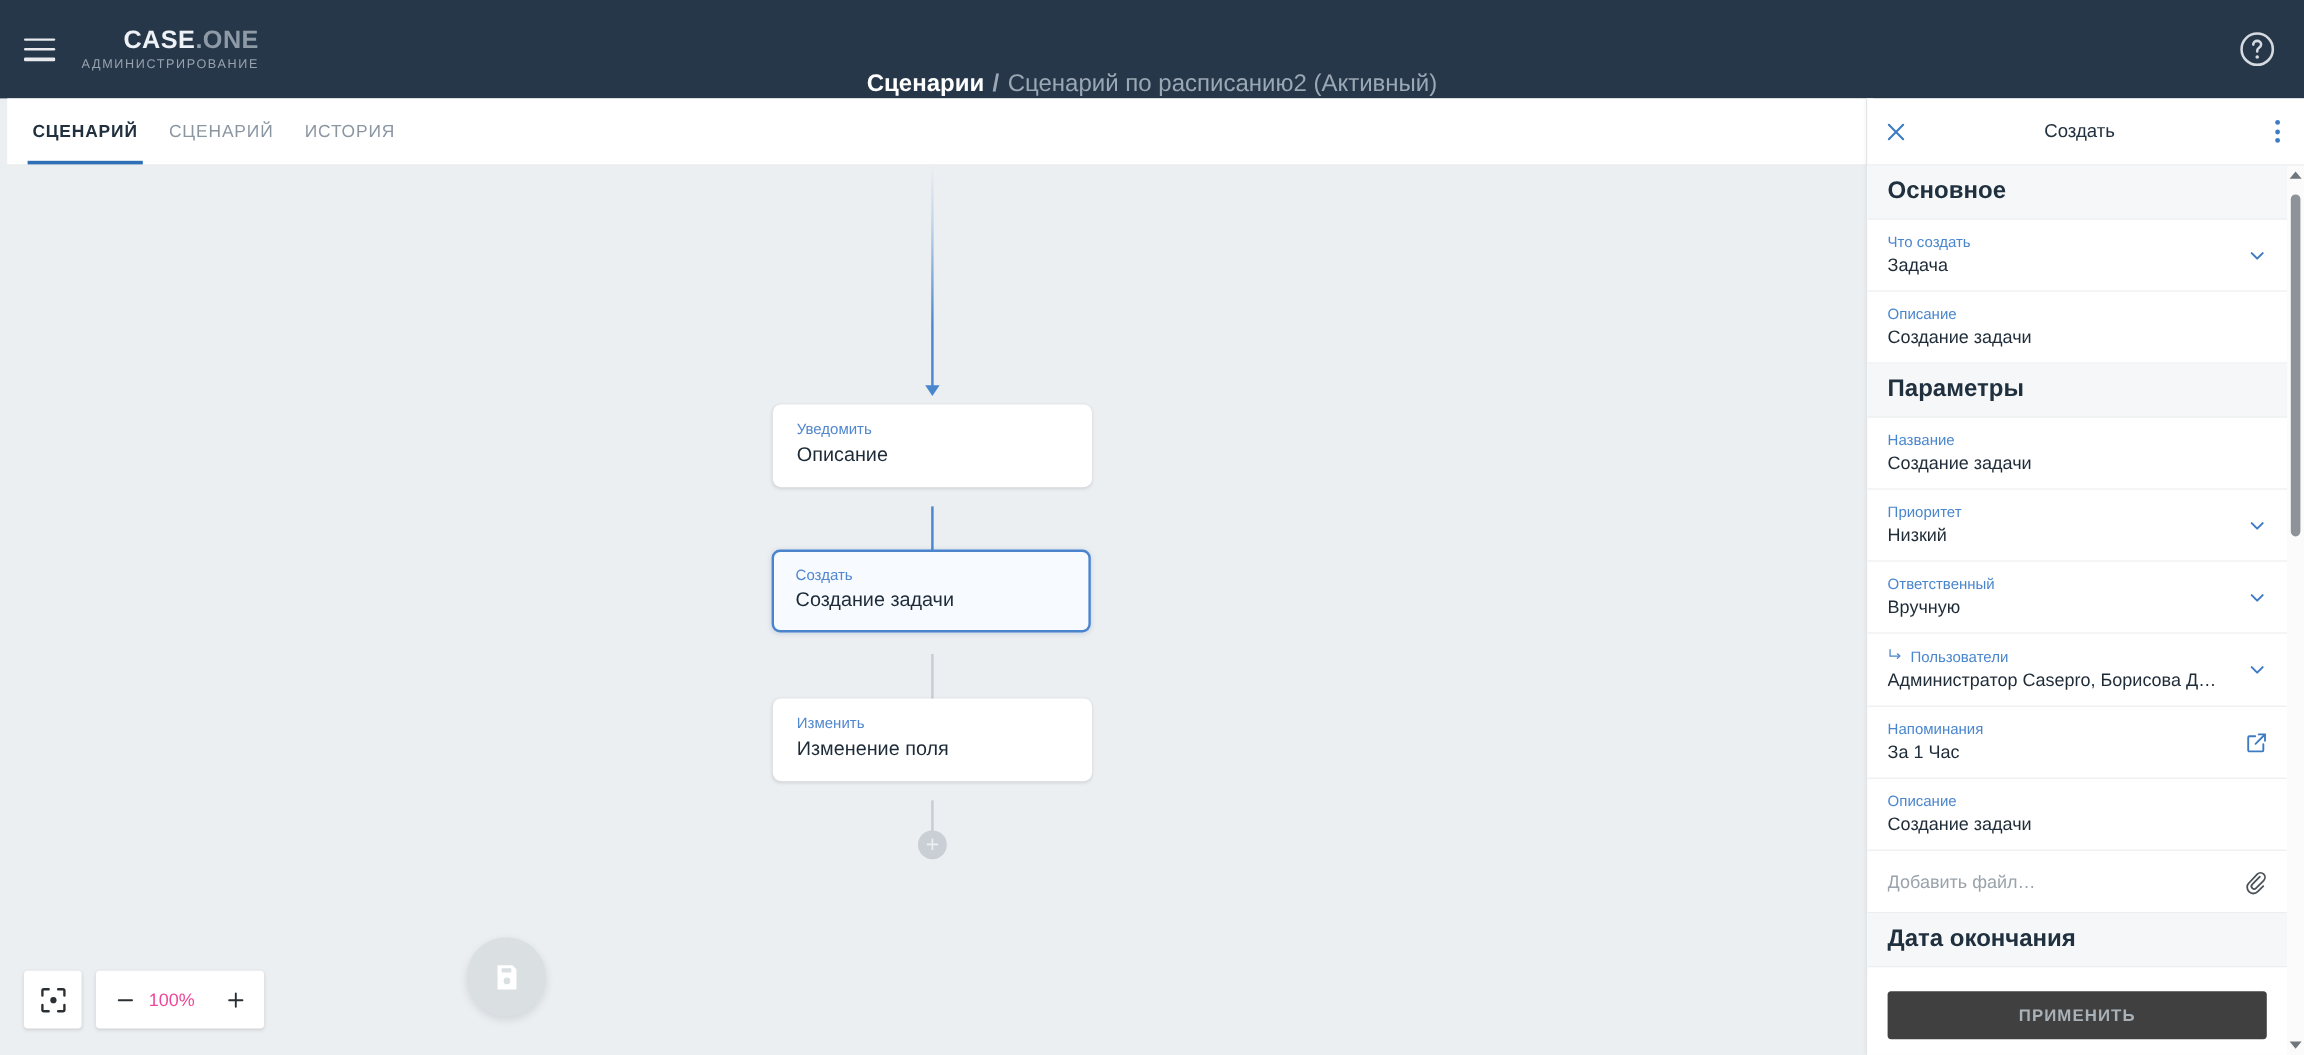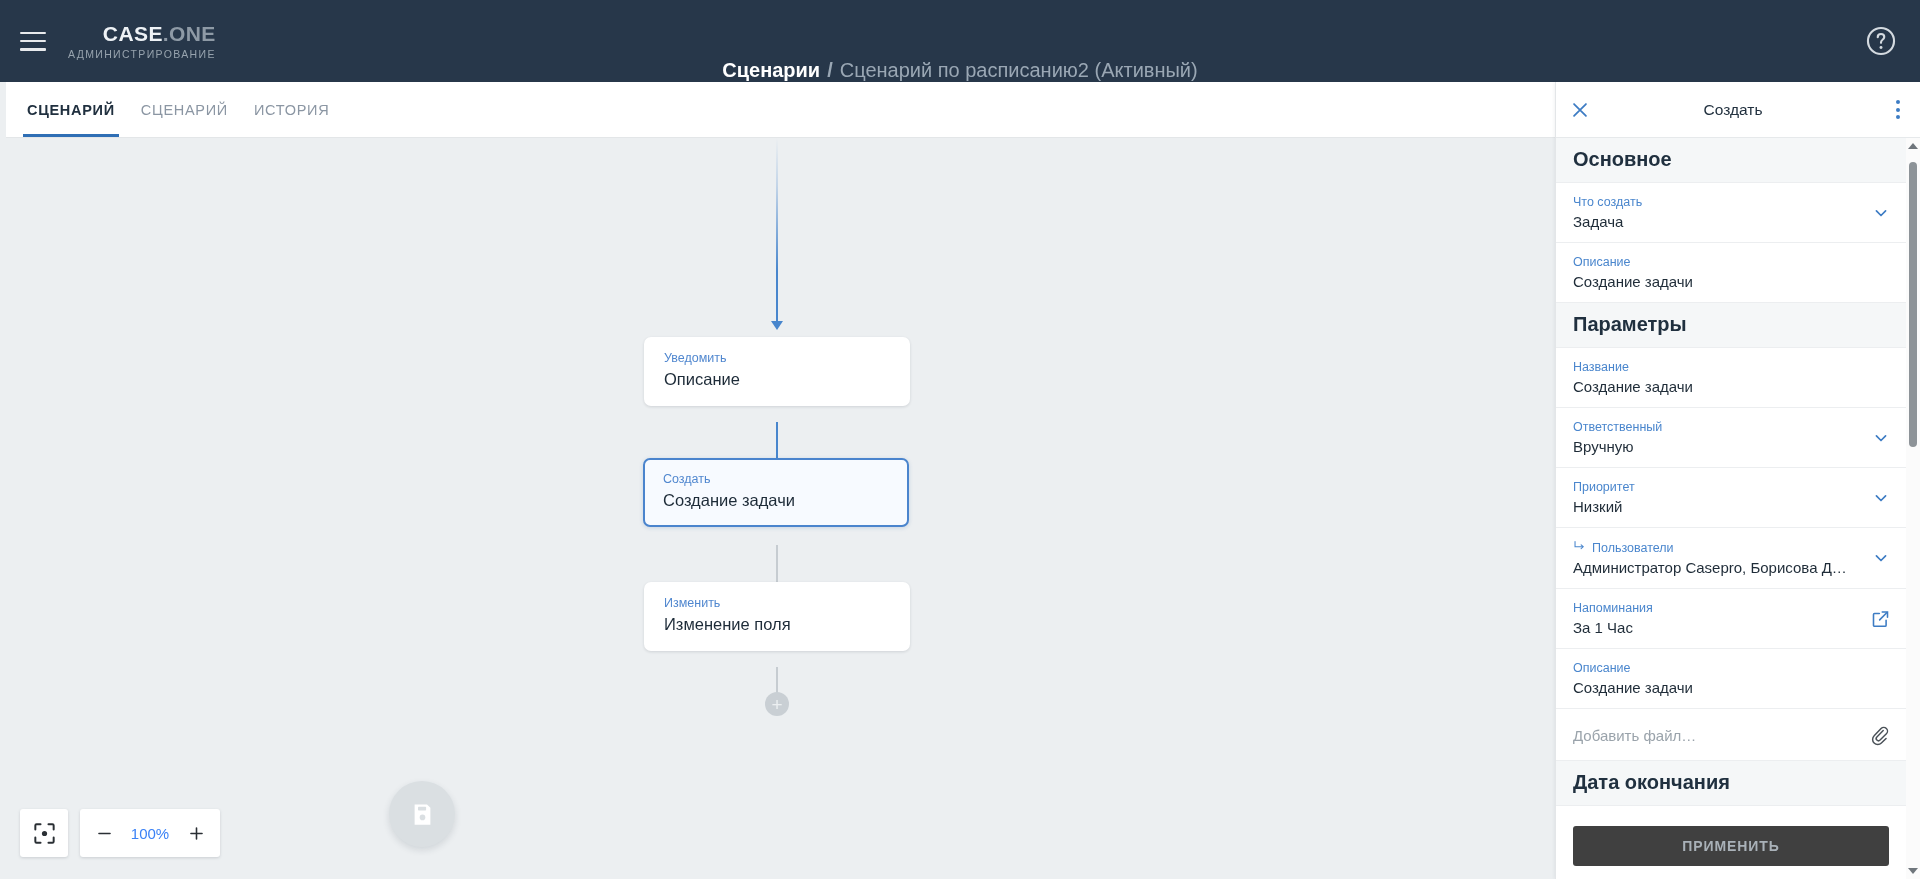--- a/index.html
+++ b/index.html
@@ -118,21 +118,21 @@
     box-shadow: 0 1px 3px rgba(33,45,60,.17);
     display: flex; align-items: center;
   }
   .fit-box { width: 48px; justify-content: center; cursor: pointer; }
   .steps { padding: 0 6px; gap: 2px; }
   .zbtn {
     width: 36px; height: 46px; display: flex; align-items: center; justify-content: center;
     cursor: pointer; color: #2a2f34;
   }
   .zlevel {
-    min-width: 52px; text-align: center; font-size: 15px; color: #3b82f6;
+    min-width: 52px; text-align: left; font-size: 15px; color: #ec4899;
     cursor: pointer;
   }
 
   
   .fab {
     position: absolute; right: 1555px; bottom: 32px;
     transform: translateX(90px);
     width: 66px; height: 66px; border-radius: 50%;
     background: #dadfe2;
     box-shadow: 0 3px 7px rgba(33,45,60,.13);
@@ -372,32 +372,32 @@
       </div>
 
       <div class="sect-head">Параметры</div>
 
       <div class="field">
         <div class="f-label">Название</div>
         <div class="f-value">Создание задачи</div>
       </div>
 
       <div class="field">
+        <div class="f-label">Приоритет</div>
+        <div class="f-value">Низкий</div>
+        <div class="f-adorn">
+          <svg width="20" height="20" viewBox="0 0 24 24" aria-hidden="true">
+            <path d="M6.5 9.5L12 15l5.5-5.5" stroke="#3d7cc4" stroke-width="2" fill="none" stroke-linecap="round" stroke-linejoin="round"></path>
+          </svg>
+        </div>
+      </div>
+
+      <div class="field">
         <div class="f-label">Ответственный</div>
         <div class="f-value">Вручную</div>
-        <div class="f-adorn">
-          <svg width="20" height="20" viewBox="0 0 24 24" aria-hidden="true">
-            <path d="M6.5 9.5L12 15l5.5-5.5" stroke="#3d7cc4" stroke-width="2" fill="none" stroke-linecap="round" stroke-linejoin="round"></path>
-          </svg>
-        </div>
-      </div>
-
-      <div class="field">
-        <div class="f-label">Приоритет</div>
-        <div class="f-value">Низкий</div>
         <div class="f-adorn">
           <svg width="20" height="20" viewBox="0 0 24 24" aria-hidden="true">
             <path d="M6.5 9.5L12 15l5.5-5.5" stroke="#3d7cc4" stroke-width="2" fill="none" stroke-linecap="round" stroke-linejoin="round"></path>
           </svg>
         </div>
       </div>
 
       <div class="field">
         <div class="f-label sub">
           <span>

